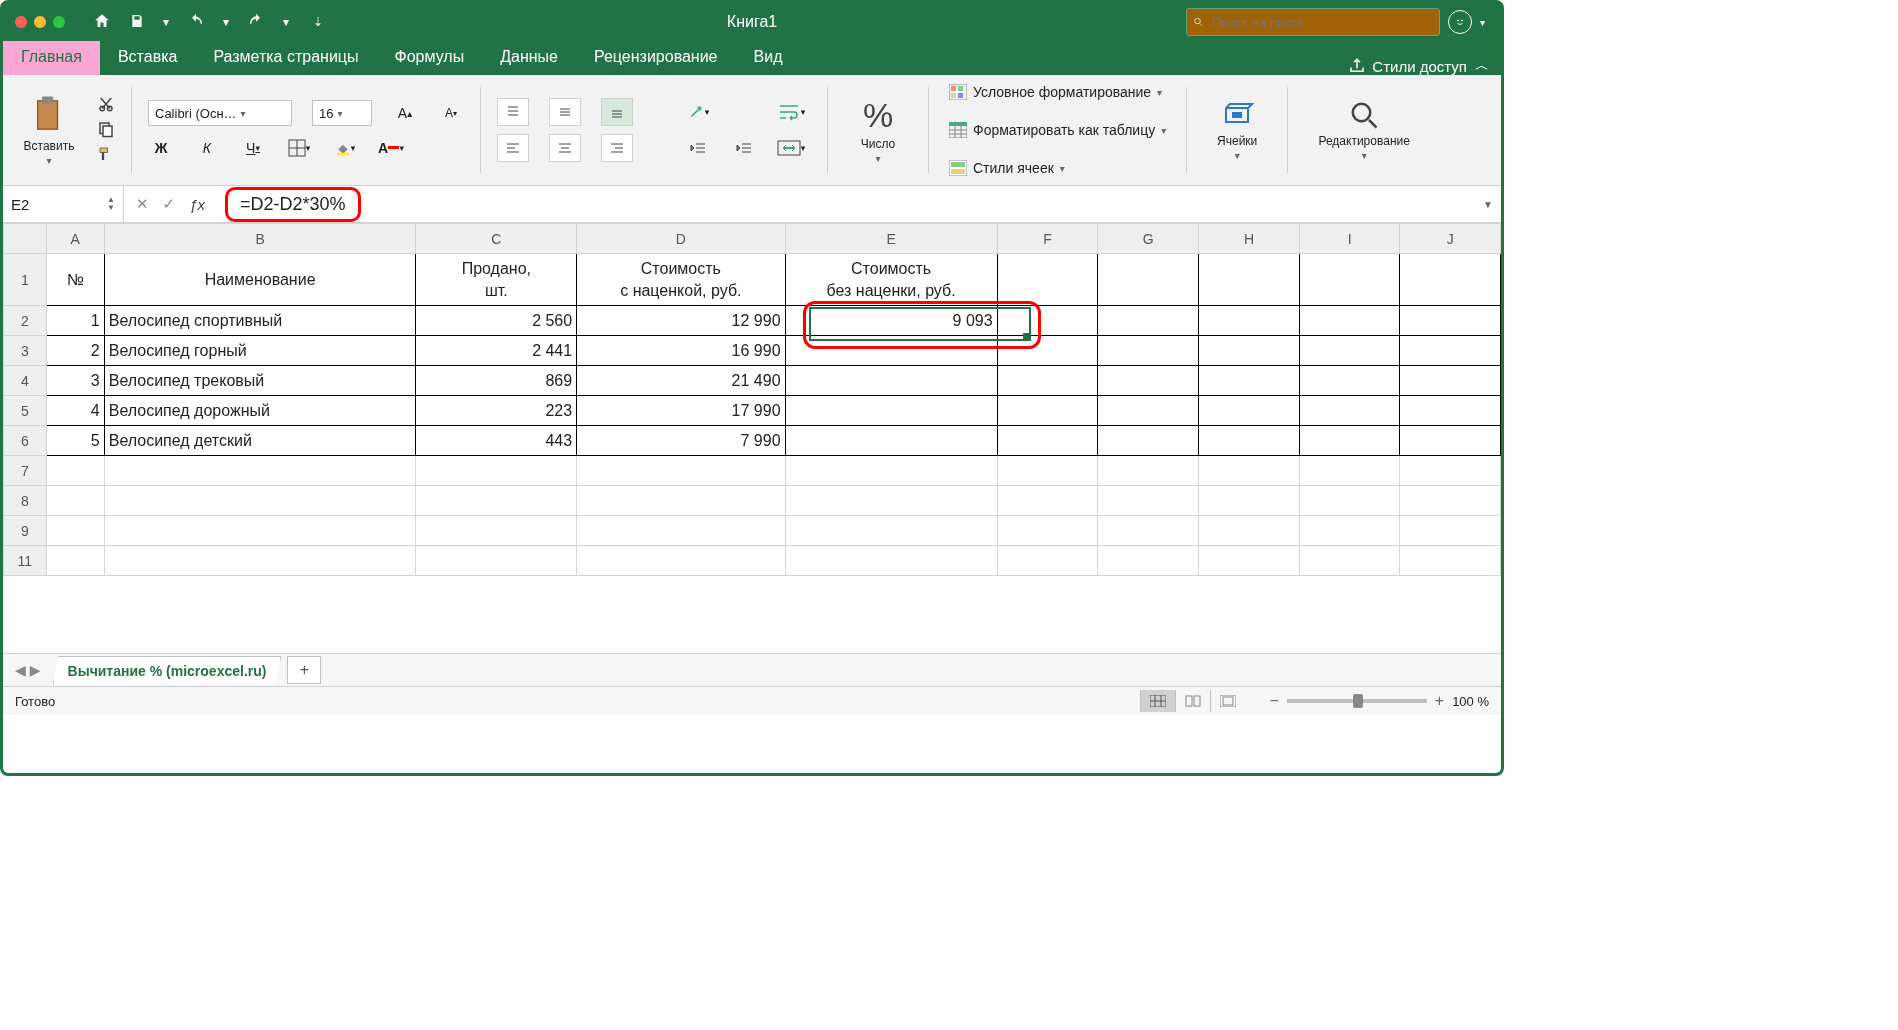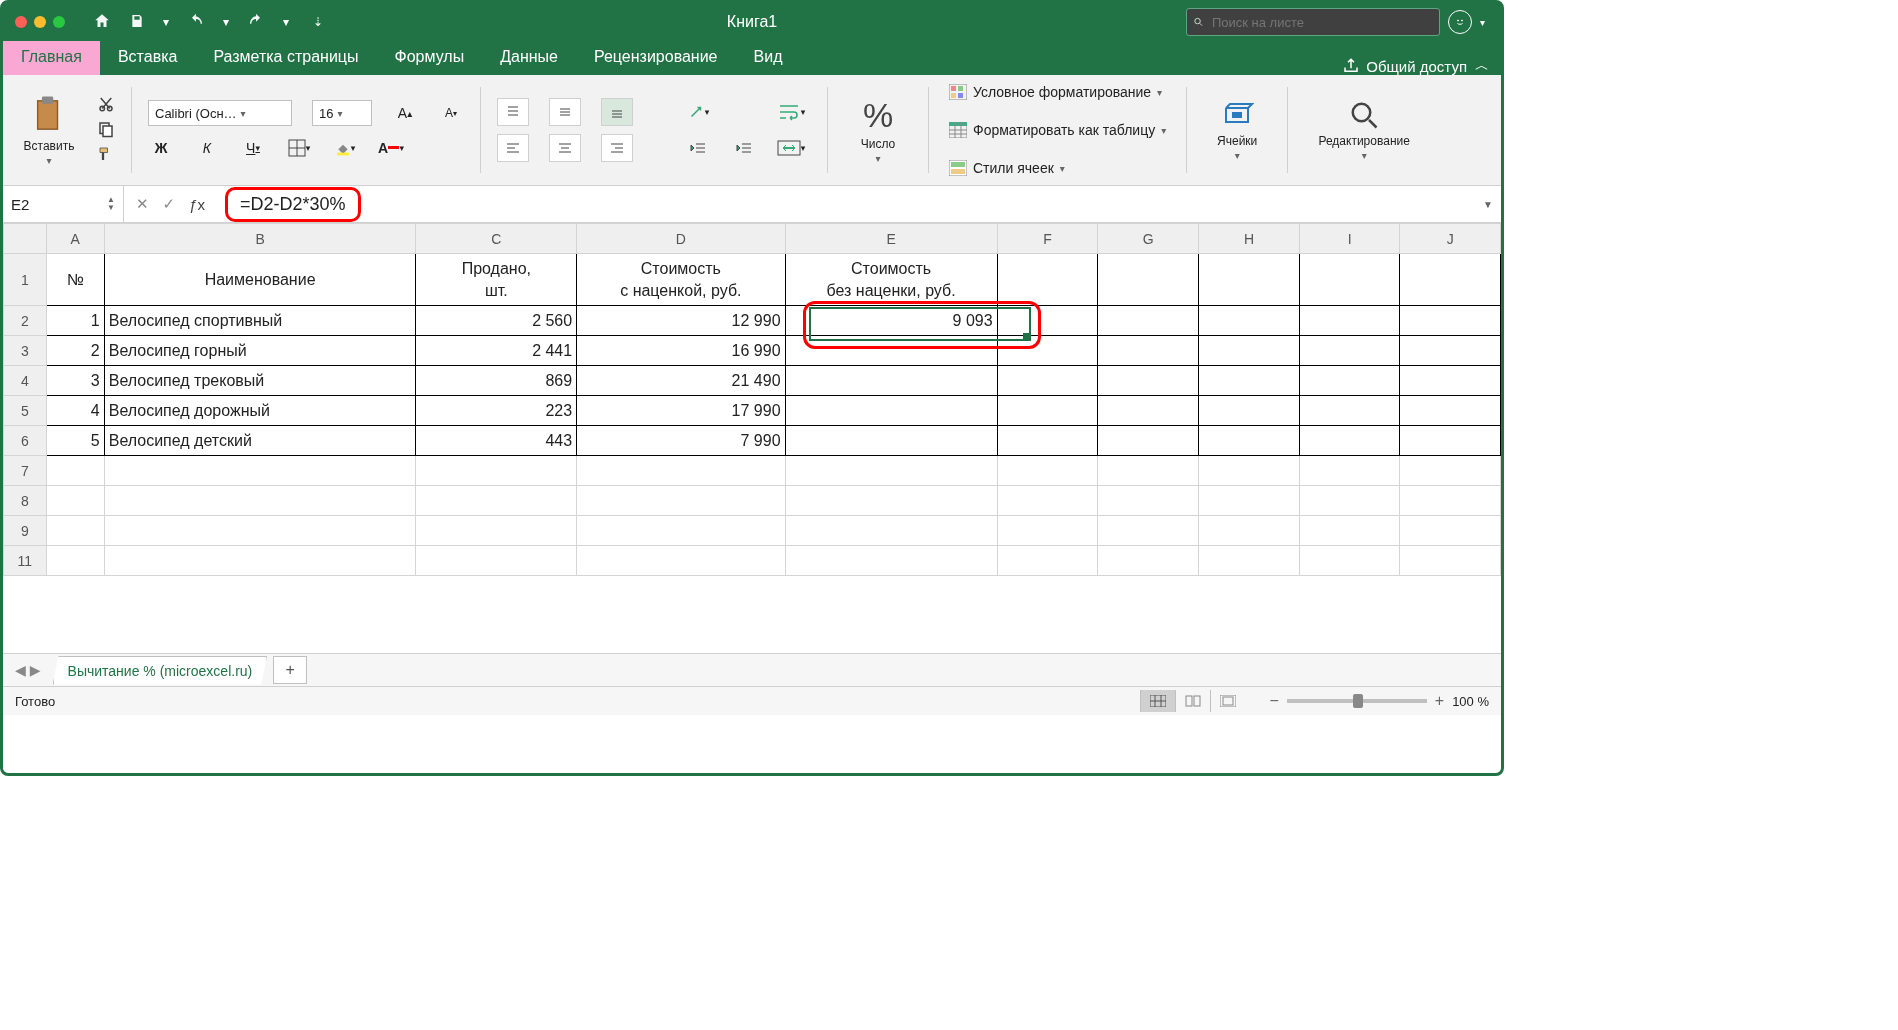--- a/index.html
+++ b/index.html
@@ -6,21 +6,21 @@
 .frame{width:1504px;height:776px;border:3px solid #217346;border-radius:8px;position:relative;background:#fff;box-sizing:border-box}
 
 .titlebar{height:38px;background:#217346;display:flex;align-items:center;color:#fff;position:relative}
 .dots{display:flex;gap:7px;margin-left:12px}
 .dot{width:12px;height:12px;border-radius:50%}
 .dot.r{background:#ff5f57}.dot.y{background:#febc2e}.dot.g{background:#28c840}
 .quick{display:flex;gap:18px;margin-left:28px;align-items:center}
 .quick svg{fill:#fff;opacity:.95}
 .title{position:absolute;left:50%;transform:translateX(-50%);font-size:16px}
 .searchbar{margin-left:auto;display:flex;align-items:center;gap:8px;margin-right:16px}
-.searchbox{width:240px;height:22px;border:1px solid #5da584;border-radius:3px;background:#404040;color:#cfe6da;font-size:13px;padding:2px 6px;display:flex;align-items:center;gap:6px}
+.searchbox{width:240px;height:22px;border:1px solid #5da584;border-radius:3px;background:#a16207;color:#cfe6da;font-size:13px;padding:2px 6px;display:flex;align-items:center;gap:6px}
 .searchbox input{background:transparent;border:0;color:#cfe6da;outline:none;width:100%;font-size:13px}
 .smile{width:22px;height:22px;border:1.5px solid #fff;border-radius:50%;display:flex;align-items:center;justify-content:center}
 
 .ribtabs{height:34px;background:#217346;display:flex;align-items:flex-end;color:#fff}
 .ribtab{padding:9px 18px;font-size:16px;cursor:pointer}
 .ribtab.active{background:#f9a8d4;color:#217346;border-radius:3px 3px 0 0}
 .ribright{margin-left:auto;display:flex;align-items:center;padding-right:12px;gap:8px}
 .share{display:flex;align-items:center;gap:6px;font-size:15px}
 
 .ribbonbody{height:102px;background:#f2f2f2;border-bottom:1px solid #d0d0d0;display:flex;align-items:stretch;padding:4px 12px;gap:14px}
@@ -32,21 +32,21 @@
 .sel{height:24px;border:1px solid #c0c0c0;background:#fff;font-size:13px;padding:0 6px;display:flex;align-items:center;gap:4px}
 .btn2{width:30px;height:26px;border:1px solid #d0d0d0;background:#fff;display:flex;align-items:center;justify-content:center}
 .txtbtn{display:flex;align-items:center;gap:6px;font-size:14px;padding:2px 4px}
 .txtbtn svg{flex-shrink:0}
 .toolicon{width:26px;height:24px;display:flex;align-items:center;justify-content:center}
 
 .fbar{height:36px;border-bottom:1px solid #d0d0d0;display:flex;align-items:center;font-size:15px}
 .namebox{width:104px;border-right:1px solid #d0d0d0;height:100%;display:flex;align-items:center;padding:0 8px;justify-content:space-between}
 .spin{display:flex;flex-direction:column;font-size:8px;color:#666;line-height:8px}
 .fxarea{display:flex;align-items:center;gap:14px;padding:0 12px;color:#888}
-.fxarea .fx{color:#444}
+.fxarea .fx{font-style:italic;color:#444}
 .formula-highlight{border:3px solid #ff0000;border-radius:10px;padding:4px 12px;color:#222;font-size:18px;margin-left:6px}
 .fbar-expand{margin-left:auto;margin-right:8px;color:#666;font-size:10px}
 
 .sheet{position:relative;height:430px;background:#fff;overflow:hidden}
 table.grid{border-collapse:collapse;table-layout:fixed}
 .grid th,.grid td{border:1px solid #d4d4d4;height:30px;box-sizing:border-box;padding:0 4px;font-weight:400;font-size:16px;color:#222;white-space:nowrap;overflow:hidden}
 .grid th{background:#efefef;text-align:center;font-size:14px;color:#555}
 .grid th.rowhdr{width:44px}
 .colA{width:60px}.colB{width:320px}.colC{width:166px}.colD{width:216px}.colE{width:220px}
 .colF,.colG,.colH,.colI,.colJ{width:106px}
@@ -55,21 +55,21 @@
 .data td{border:1px solid #000 !important}
 .data td.right{text-align:right}
 .rowhdr{background:#efefef;text-align:center;font-size:14px;color:#555}
 
 .active-cell-border{position:absolute;border:2px solid #1f7246;pointer-events:none}
 .active-handle{position:absolute;width:8px;height:8px;background:#1f7246;pointer-events:none}
 .red-cell{position:absolute;border:3px solid #ff0000;border-radius:12px;pointer-events:none}
 
 .sheettabs{height:32px;border-top:1px solid #d0d0d0;display:flex;align-items:center;font-size:14px;background:#f6f6f6}
 .stnav{display:flex;gap:4px;padding:0 12px;color:#888}
-.sheettab{border:1px solid #c0c0c0;border-bottom:none;padding:6px 14px;background:#fff;color:#217346;font-weight:400;border-radius:0;clip-path:polygon(6px 0,100% 0,calc(100% - 6px) 100%,0 100%)}
+.sheettab{border:1px solid #c0c0c0;border-bottom:none;padding:6px 14px;background:#fff;color:#217346;font-weight:700;border-radius:0;clip-path:polygon(6px 0,100% 0,calc(100% - 6px) 100%,0 100%)}
 .addtab{width:32px;height:26px;border:1px solid #c0c0c0;background:#fff;margin-left:6px;display:flex;align-items:center;justify-content:center;font-size:16px;color:#555}
 
 .status{height:28px;border-top:1px solid #d0d0d0;background:#f6f6f6;display:flex;align-items:center;font-size:13px;padding:0 12px;gap:12px}
 .status .views{margin-left:auto;display:flex;align-items:center;gap:0}
 .viewbtn{width:34px;height:22px;border-left:1px solid #c0c0c0;display:flex;align-items:center;justify-content:center}
 .viewbtn.active{background:#d0d0d0}
 .zoom{display:flex;align-items:center;gap:8px;margin-left:12px}
 .slider{width:140px;height:4px;background:#c0c0c0;position:relative}
 .slider .knob{position:absolute;width:10px;height:14px;background:#888;top:-5px;left:66px;border-radius:2px}
 </style>
@@ -128,21 +128,21 @@
     <div class="ribtab">Разметка страницы</div>
     <div class="ribtab">Формулы</div>
     <div class="ribtab">Данные</div>
     <div class="ribtab">Рецензирование</div>
     <div class="ribtab">Вид</div>
     <div class="ribright">
       <div class="share">
         <svg width="18" height="18" viewBox="0 0 24 24" fill="none" stroke="#fff" stroke-width="2">
             <path d="M4 14v5h16v-5M12 3v12M8 7l4-4 4 4"></path>
           </svg>
-        <span>Общий доступ</span>
+        <span>Стили доступ</span>
       </div>
       <span style="font-size:14px">︿</span>
     </div>
   </div>
 
   <div class="ribbonbody">
 
     <div class="bigcol">
       <svg width="34" height="40" viewBox="0 0 24 28">
           <rect x="4" y="4" width="14" height="20" fill="#c68a4a" stroke="#8a5a2a"></rect>

